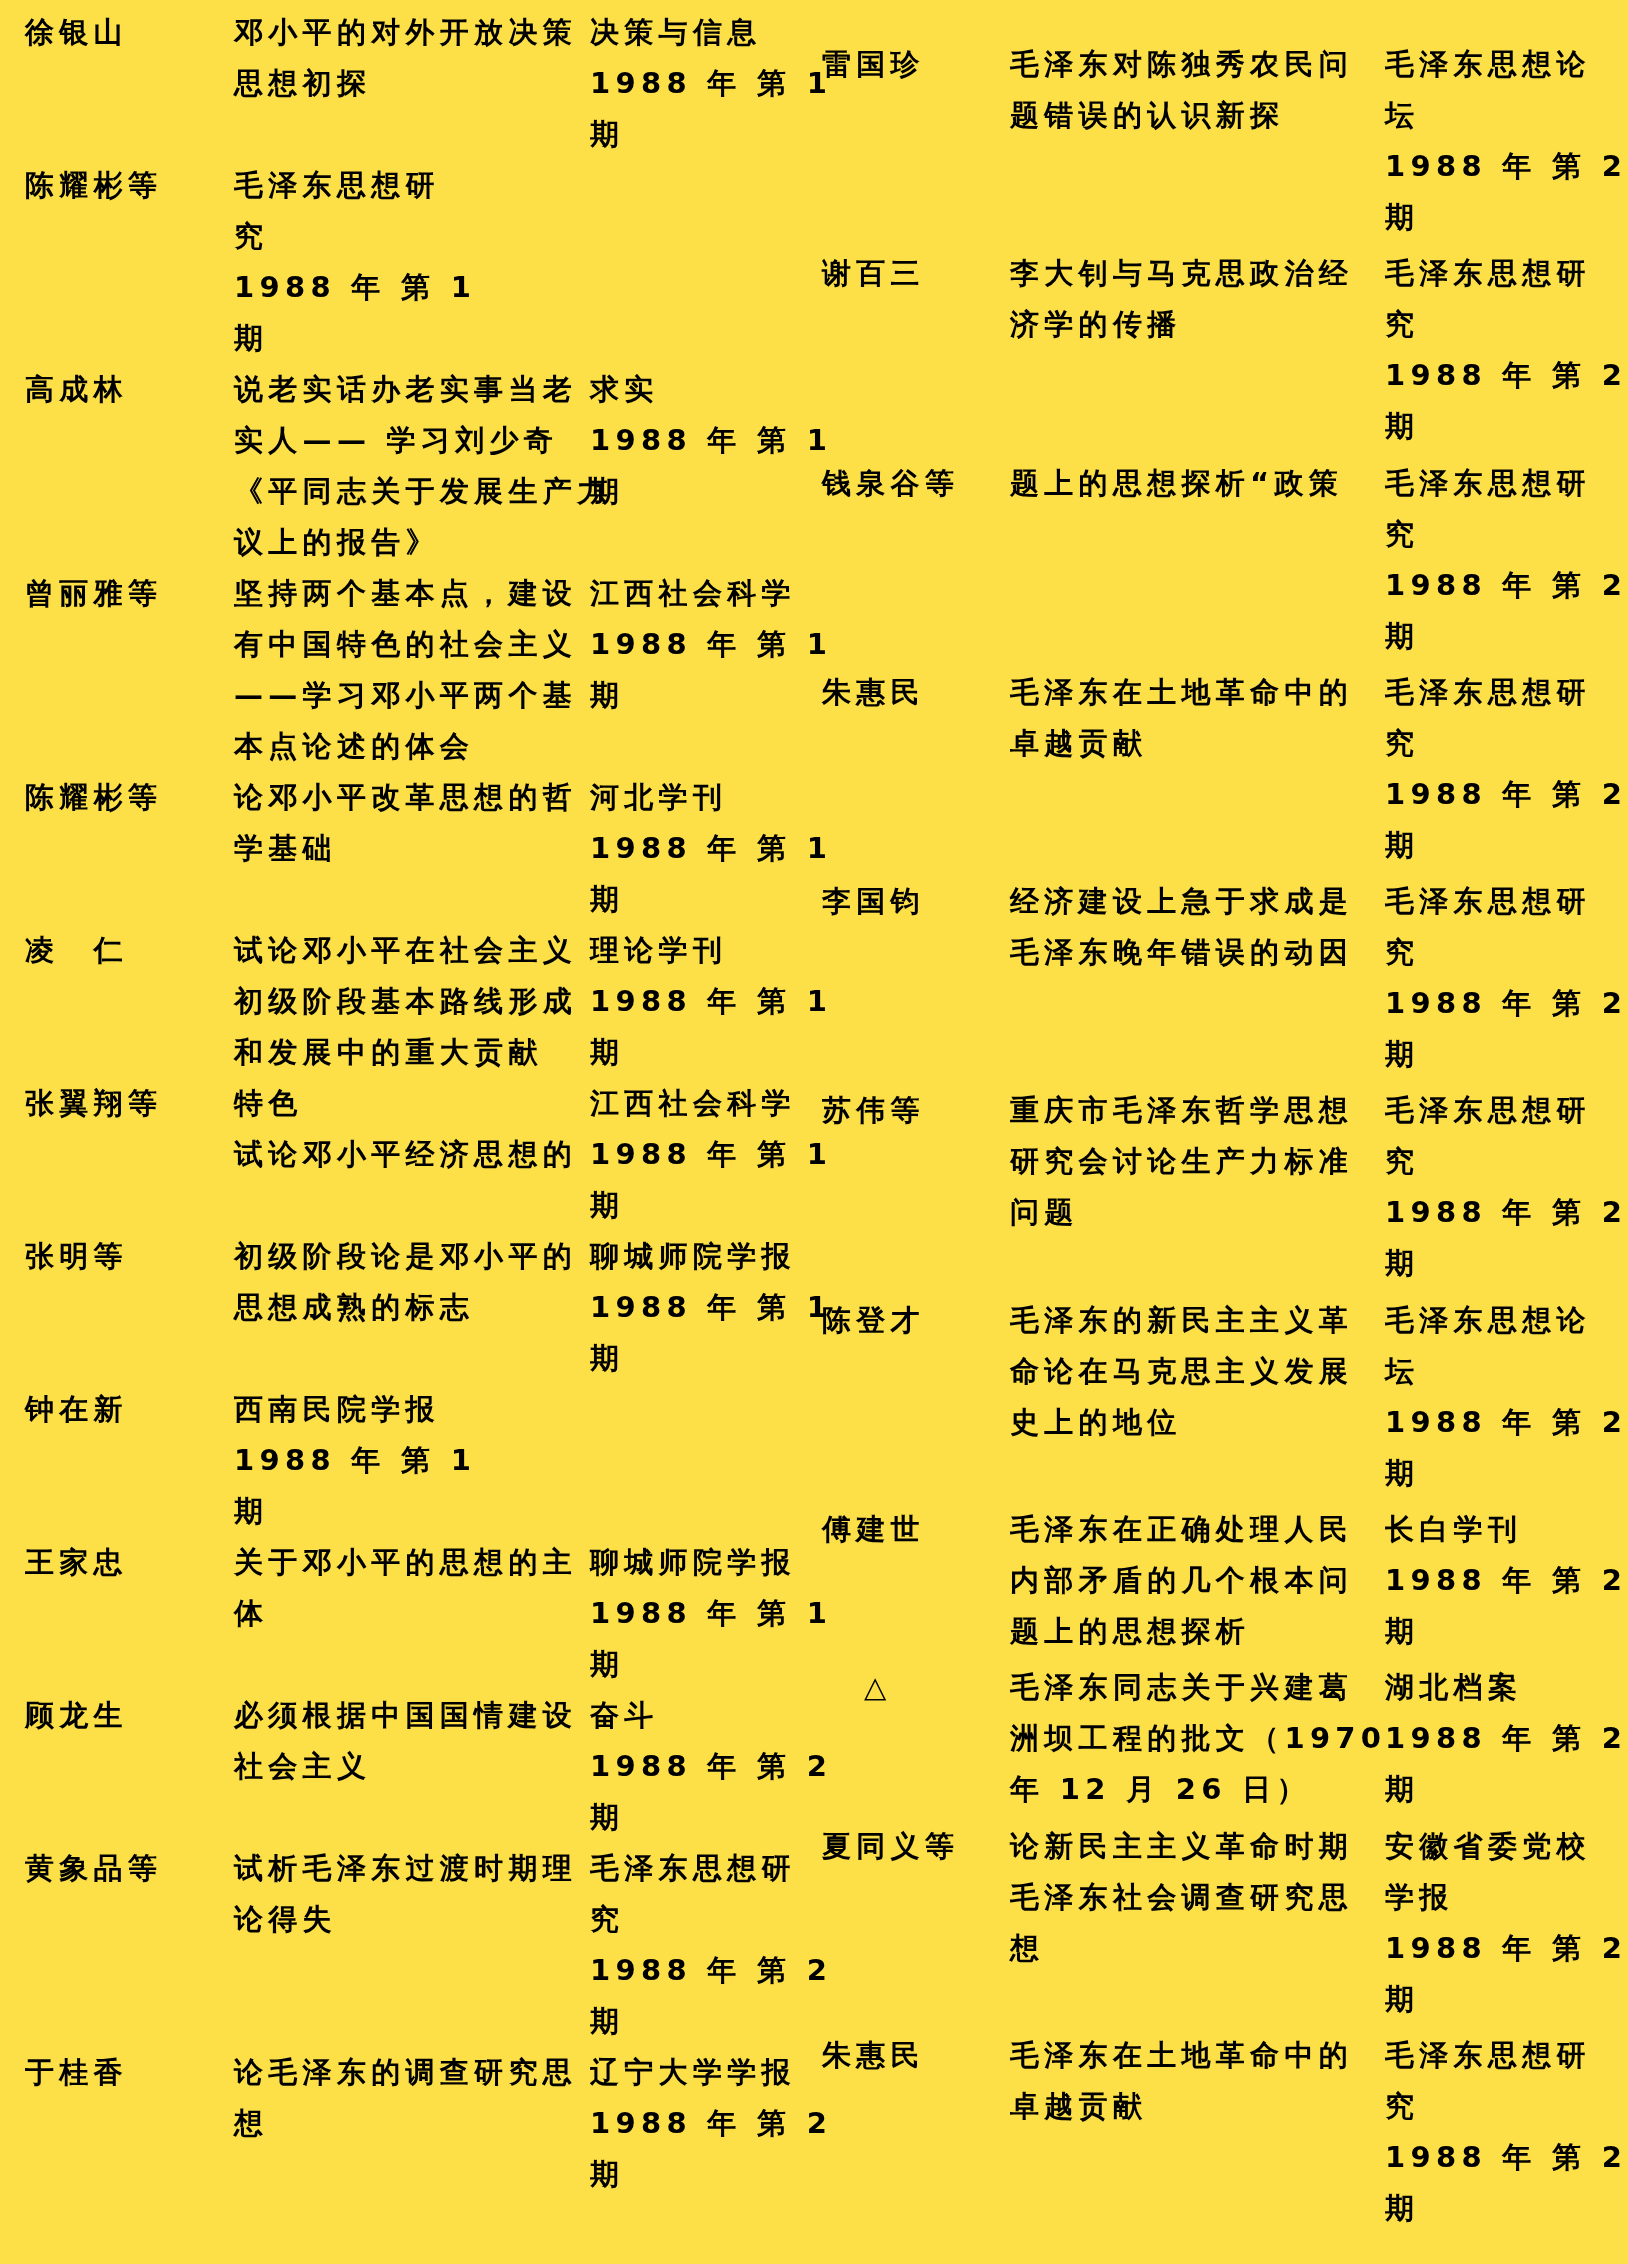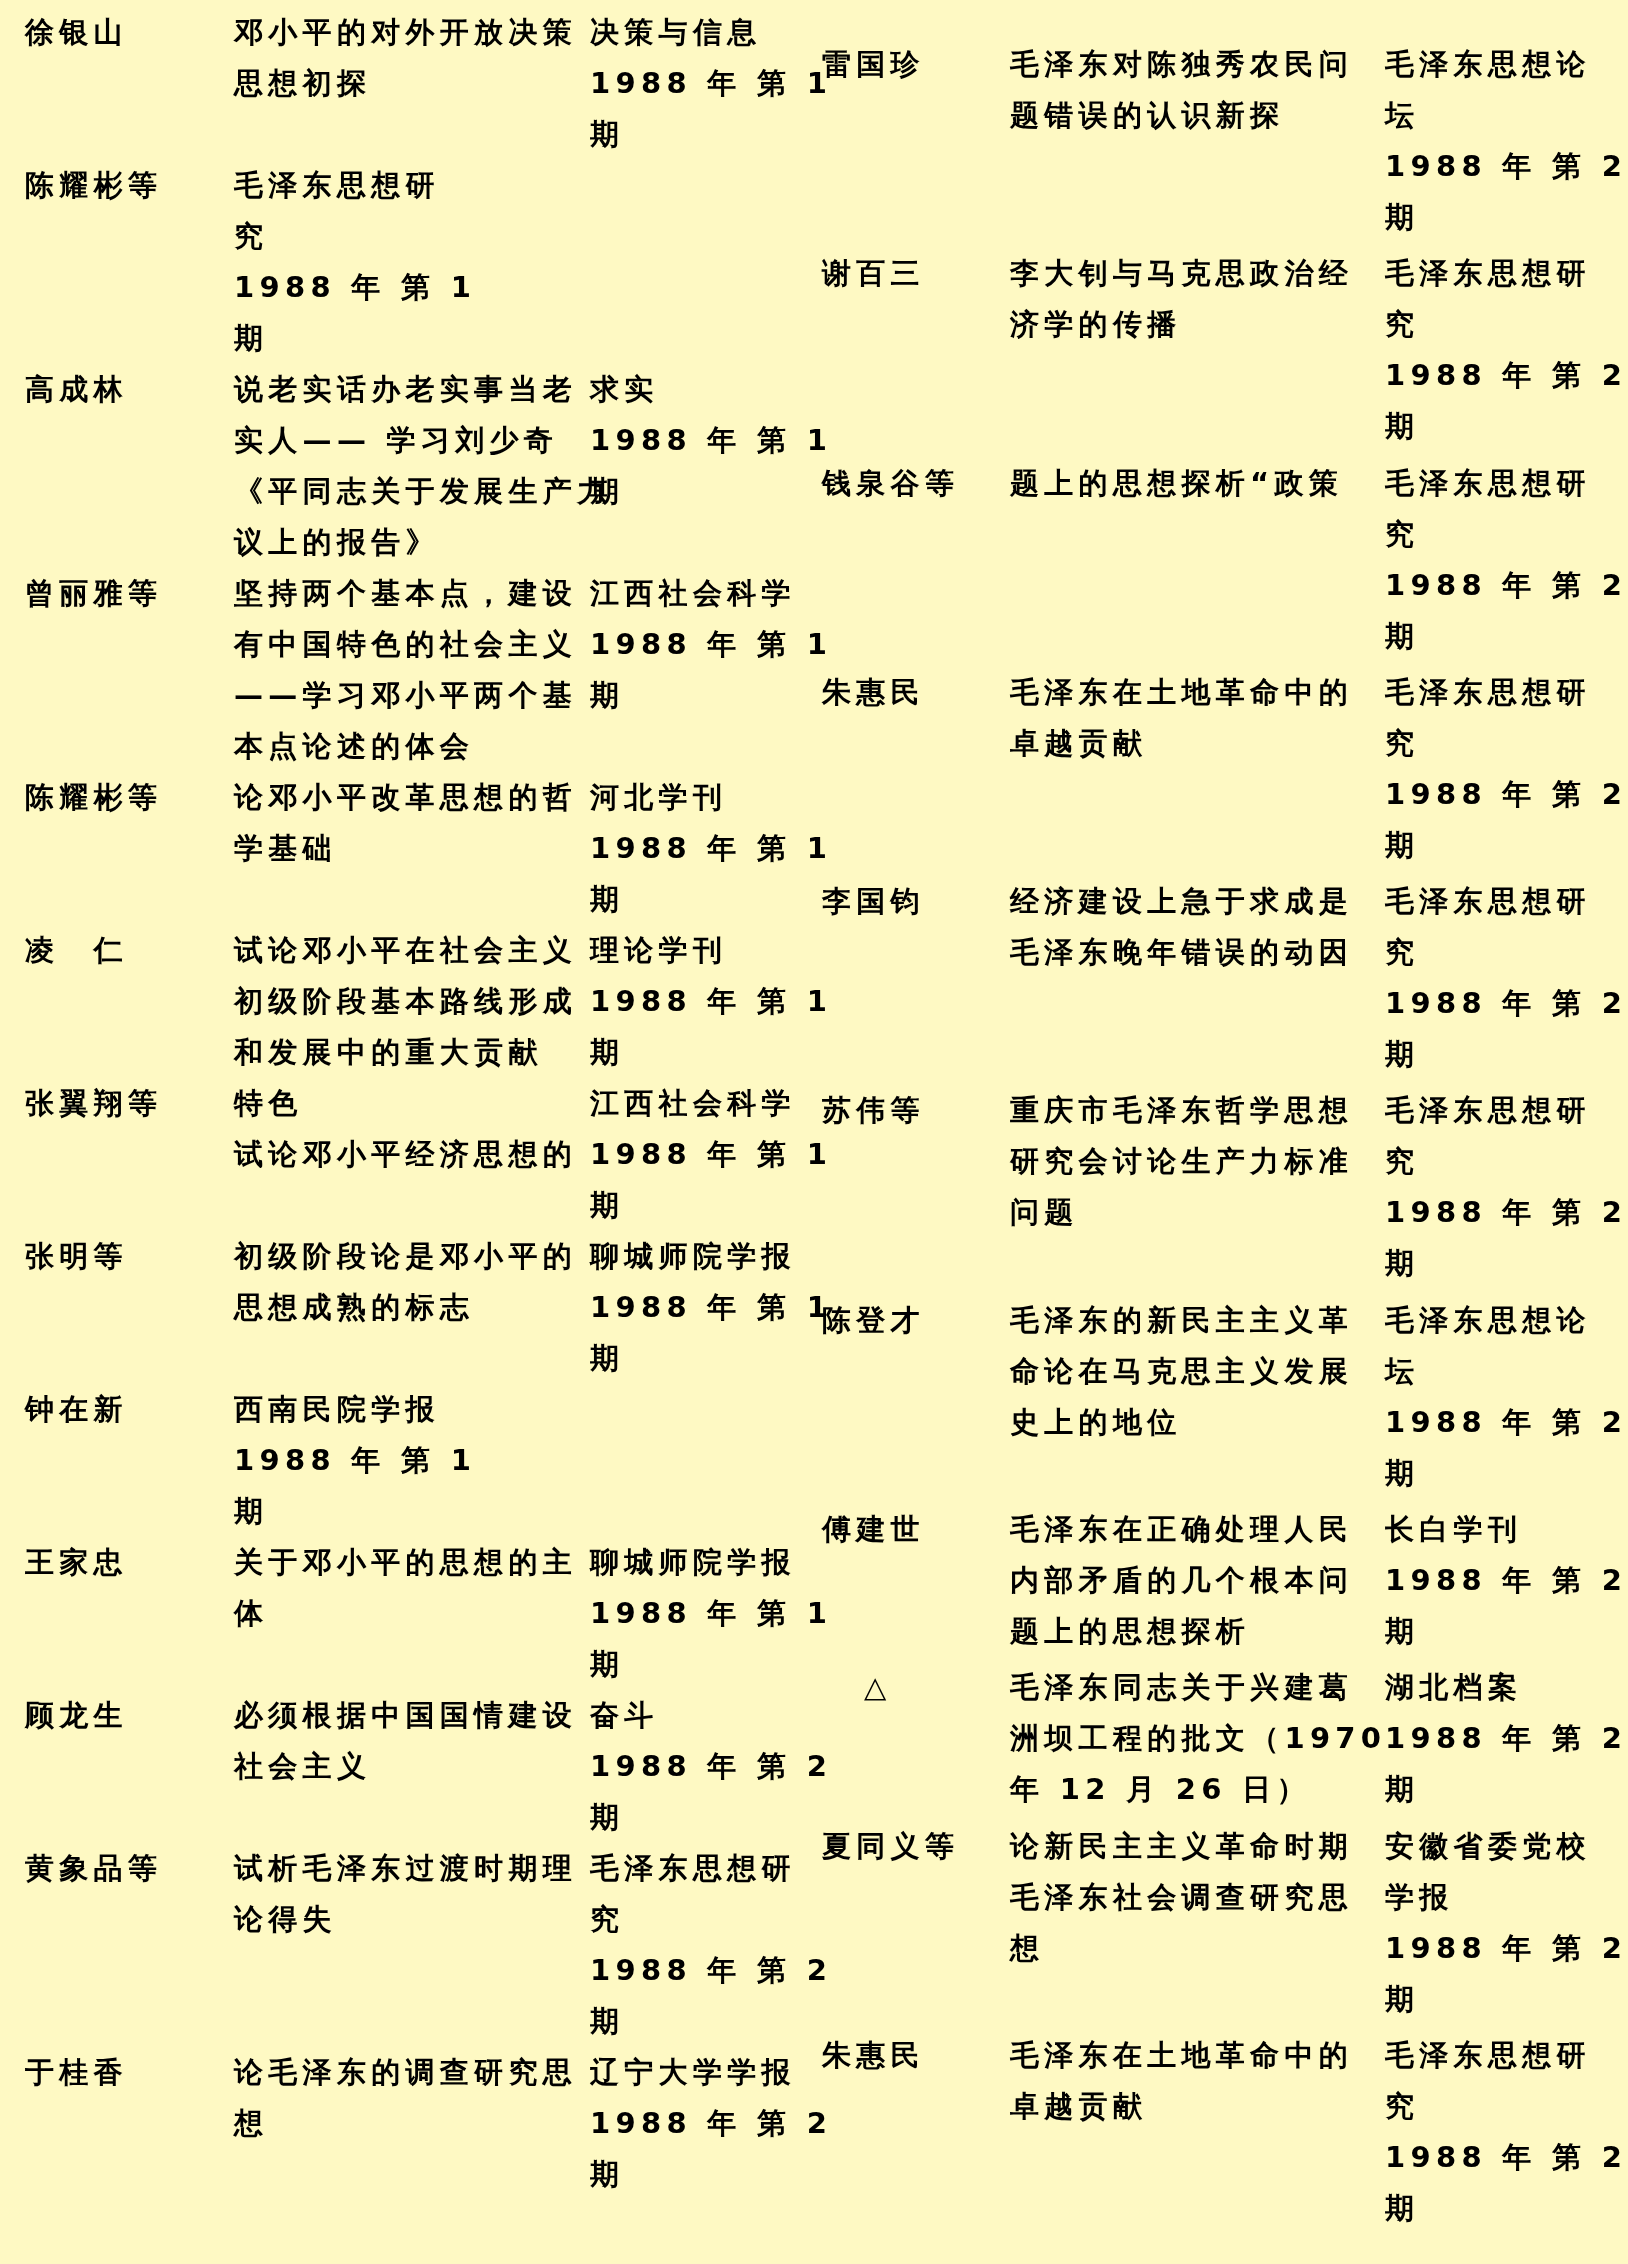--- a/index.html
+++ b/index.html
@@ -11,21 +11,21 @@
     width: 1629px;
     height: 2265px;
     overflow: hidden;
     font-family: "DejaVu Sans", sans-serif;
     color: #000000;
   }
   .page {
     position: relative;
     width: 1629px;
     height: 2265px;
-    background: #fef9c3;
+    background: #fde047;
   }
   .group {
     position: absolute;
     top: 7px;
   }
   .group-left  { left: 25px;  width: 787px; }
   .group-right { left: 822px; width: 799px; margin-top: 32px; }
 
   .entry { display: grid; }
   .group-left  .entry { grid-template-columns: 209px 356px 1fr; }

